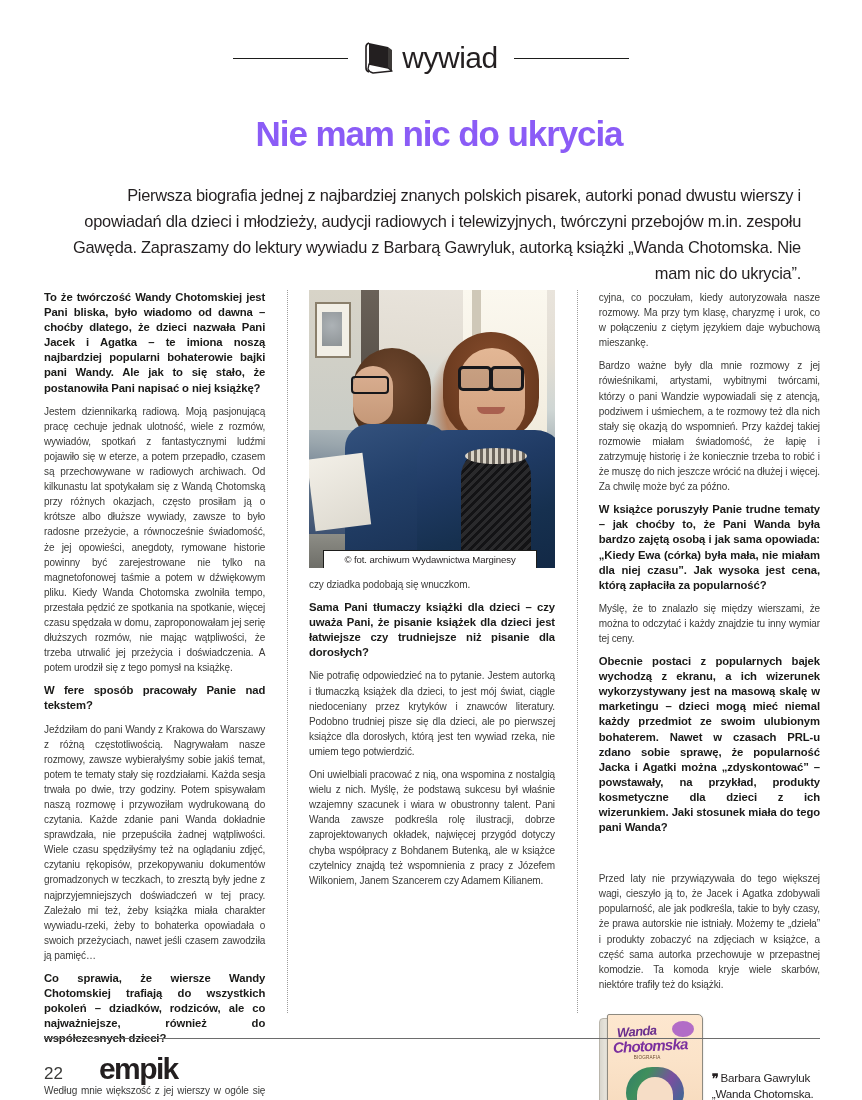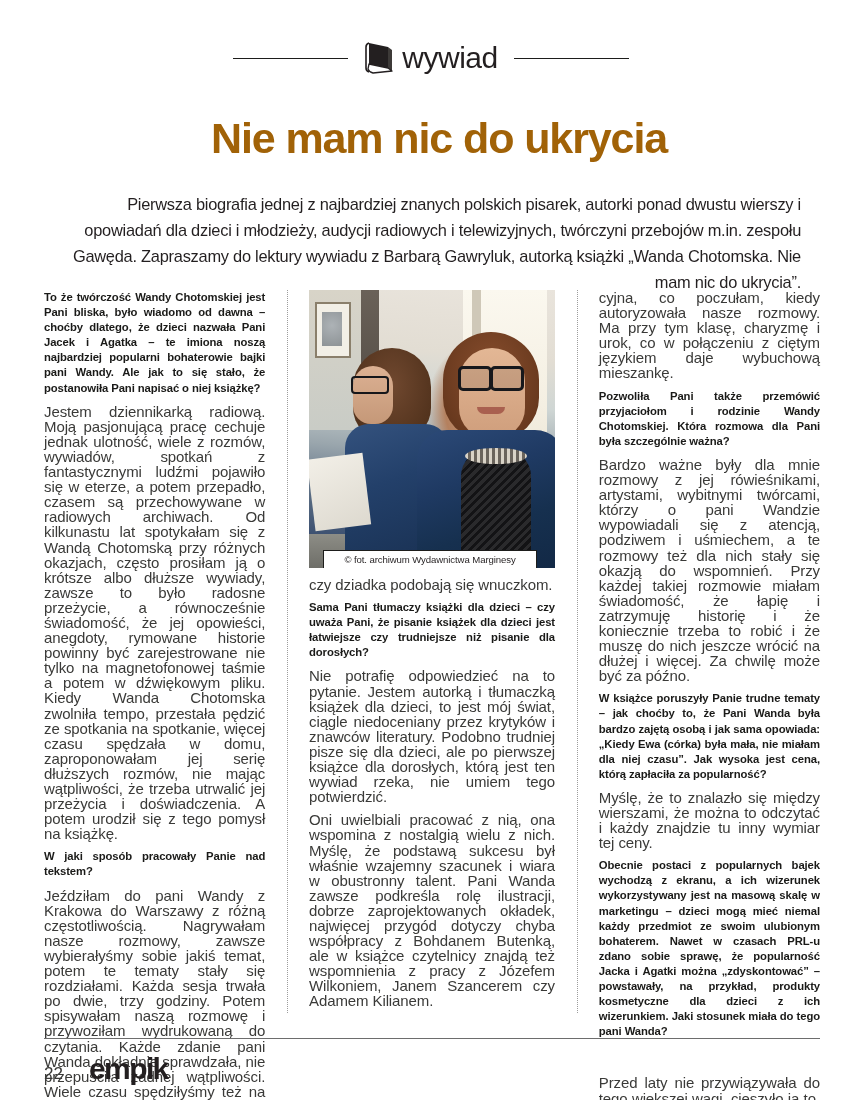--- a/index.html
+++ b/index.html
@@ -44,25 +44,25 @@
   .mast-word {
     font-size: 30px;
     font-weight: 400;
     letter-spacing: -0.5px;
     color: #231f20;
   }
 
   
   .headline {
     text-align: center;
-    font-size: 43px;
+    font-size: 35px;
     font-weight: bold;
     letter-spacing: -1.1px;
     margin: 36px 0 0 16px;
-    color: #a16207;
+    color: #8b5cf6;
   }
 
   
   .lead {
     width: 740px;
     margin: 28px auto 0 auto;
     text-align: right;
     font-size: 16.4px;
     line-height: 26px;
     color: #231f20;
@@ -91,21 +91,21 @@
     content: "";
     position: absolute;
     left: 10px;
     top: 0;
     bottom: 12px;
     border-left: 1.5px dotted #9c9c9c;
   }
 
   p.body-t {
     margin: 0 0 8px 0;
-    font-size: 15px;
+    font-size: 10px;
     line-height: 15.1px;
     text-align: justify;
     letter-spacing: -0.1px;
     color: #3a3a38;
   }
   p.q {
     margin: 0 0 8px 0;
     font-size: 11.3px;
     line-height: 15.1px;
     text-align: justify;
@@ -321,21 +321,21 @@
     height: 1px;
     background: #6d6d6d;
   }
   .footer {
     position: absolute;
     left: 44px;
     top: 1052px;
     width: 776px;
     display: flex;
     align-items: baseline;
-    gap: 1px;
+    gap: 11px;
   }
   .pagenum {
     font-size: 17px;
     color: #3a3a38;
     width: 44px;
   }
   .empik {
     font-size: 30px;
     font-weight: bold;
     letter-spacing: -1.6px;
@@ -370,21 +370,21 @@
 
 <h1 class="headline">Nie mam nic do ukrycia</h1>
 
 <p class="lead">Pierwsza biografia jednej z najbardziej znanych polskich pisarek, autorki ponad dwustu wierszy i opowiadań dla dzieci i młodzieży, audycji radiowych i telewizyjnych, twórczyni przebojów m.in. zespołu Gawęda. Zapraszamy do lektury wywiadu z Barbarą Gawryluk, autorką książki „Wanda Chotomska. Nie mam nic do ukrycia”.</p>
 
 <div class="columns">
 
   <div class="col">
     <p class="q">To że twórczość Wandy Chotomskiej jest Pani bliska, było wiadomo od dawna – choćby dlatego, że dzieci nazwała Pani Jacek i Agatka – te imiona noszą najbardziej popularni bohaterowie bajki pani Wandy. Ale jak to się stało, że postanowiła Pani napisać o niej książkę?</p>
     <p class="body-t">Jestem dziennikarką radiową. Moją pasjonującą pracę cechuje jednak ulotność, wiele z rozmów, wywiadów, spotkań z fantastycznymi ludźmi pojawiło się w eterze, a potem przepadło, czasem są przechowywane w radiowych archiwach. Od kilkunastu lat spotykałam się z Wandą Chotomską przy różnych okazjach, często prosiłam ją o krótsze albo dłuższe wywiady, zawsze to było radosne przeżycie, a równocześnie świadomość, że jej opowieści, anegdoty, rymowane historie powinny być zarejestrowane nie tylko na magnetofonowej taśmie a potem w dźwiękowym pliku. Kiedy Wanda Chotomska zwolniła tempo, przestała pędzić ze spotkania na spotkanie, więcej czasu spędzała w domu, zaproponowałam jej serię dłuższych rozmów, nie mając wątpliwości, że trzeba utrwalić jej przeżycia i doświadczenia. A potem urodził się z tego pomysł na książkę.</p>
-    <p class="q">W jaki sposób pracowały Panie nad tekstem?</p>
+    <p class="q">W fere sposób pracowały Panie nad tekstem?</p>
     <p class="body-t">Jeździłam do pani Wandy z Krakowa do Warszawy z różną częstotliwością. Nagrywałam nasze rozmowy, zawsze wybierałyśmy sobie jakiś temat, potem te tematy stały się rozdziałami. Każda sesja trwała po dwie, trzy godziny. Potem spisywałam naszą rozmowę i przywoziłam wydrukowaną do czytania. Każde zdanie pani Wanda dokładnie sprawdzała, nie przepuściła żadnej wątpliwości. Wiele czasu spędziłyśmy też na oglądaniu zdjęć, czytaniu rękopisów, przekopywaniu dokumentów gromadzonych w teczkach, to zresztą były jedne z najprzyjemniejszych doświadczeń w tej pracy. Zależało mi też, żeby książka miała charakter wywiadu-rzeki, żeby to bohaterka opowiadała o swoich przeżyciach, nawet jeśli czasem zawodziła ją pamięć…</p>
     <p class="q">Co sprawia, że wiersze Wandy Chotomskiej trafiają do wszystkich pokoleń – dziadków, rodziców, ale co najważniejsze, również do współczesnych dzieci?</p>
     <p class="body-t last">Według mnie większość z jej wierszy w ogóle się nie starzeje. Mało tego, nabierają nowych znaczeń, to zresztą najbardziej mnie zaskakiwało, kiedy np. wczytywałam się w wiersze zebrane w debiutanckim tomie „Tere fere”. Wanda Chotomska ma niesłychaną, wyjątkową zdolność układania rymów, to jest u niej tak naturalne, jak dla innych mówienie. A kiedy do tego dorzucić jej poczucie humoru i dar satyrycznego komentowania codzienności, to nic dziwnego, że wiersze z książek należących do babci</p>
   </div>
 
   <div class="coldiv"></div>
 
   <div class="col">
     <div class="photo-wrap">
       <div class="photo">
@@ -416,21 +416,20 @@
     <p class="q">Sama Pani tłumaczy książki dla dzieci – czy uważa Pani, że pisanie książek dla dzieci jest łatwiejsze czy trudniejsze niż pisanie dla dorosłych?</p>
     <p class="body-t">Nie potrafię odpowiedzieć na to pytanie. Jestem autorką i tłumaczką książek dla dzieci, to jest mój świat, ciągle niedoceniany przez krytyków i znawców literatury. Podobno trudniej pisze się dla dzieci, ale po pierwszej książce dla dorosłych, którą jest ten wywiad rzeka, nie umiem tego potwierdzić.</p>
     <p class="body-t">Oni uwielbiali pracować z nią, ona wspomina z nostalgią wielu z nich. Myślę, że podstawą sukcesu był właśnie wzajemny szacunek i wiara w obustronny talent. Pani Wanda zawsze podkreśla rolę ilustracji, dobrze zaprojektowanych okładek, najwięcej przygód dotyczy chyba współpracy z Bohdanem Butenką, ale w książce czytelnicy znajdą też wspomnienia z pracy z Józefem Wilkoniem, Janem Szancerem czy Adamem Kilianem.</p>
 
   </div>
 
   <div class="coldiv"></div>
 
   <div class="col">
     <p class="body-t">cyjna, co poczułam, kiedy autoryzowała nasze rozmowy. Ma przy tym klasę, charyzmę i urok, co w połączeniu z ciętym językiem daje wybuchową mieszankę.</p>
-    <p class="q">Pozwoliła Pani także przemówić przyjaciołom i rodzinie Wandy Chotomskiej. Która rozmowa dla Pani była szczególnie ważna?</p>
     <p class="body-t">Bardzo ważne były dla mnie rozmowy z jej rówieśnikami, artystami, wybitnymi twórcami, którzy o pani Wandzie wypowiadali się z atencją, podziwem i uśmiechem, a te rozmowy też dla nich stały się okazją do wspomnień. Przy każdej takiej rozmowie miałam świadomość, że łapię i zatrzymuję historię i że koniecznie trzeba to robić i że muszę do nich jeszcze wrócić na dłużej i więcej. Za chwilę może być za późno.</p>
     <p class="q">W książce poruszyły Panie trudne tematy – jak choćby to, że Pani Wanda była bardzo zajętą osobą i jak sama opowiada: „Kiedy Ewa (córka) była mała, nie miałam dla niej czasu”. Jak wysoka jest cena, którą zapłaciła za popularność?</p>
     <p class="body-t">Myślę, że to znalazło się między wierszami, że można to odczytać i każdy znajdzie tu inny wymiar tej ceny.</p>
     <p class="q">Obecnie postaci z popularnych bajek wychodzą z ekranu, a ich wizerunek wykorzystywany jest na masową skalę w marketingu – dzieci mogą mieć niemal każdy przedmiot ze swoim ulubionym bohaterem. Nawet w czasach PRL-u zdano sobie sprawę, że popularność Jacka i Agatki można „zdyskontować” – powstawały, na przykład, produkty kosmetyczne dla dzieci z ich wizerunkiem. Jaki stosunek miała do tego pani Wanda?</p>
     <p class="body-t last">Przed laty nie przywiązywała do tego większej wagi, cieszyło ją to, że Jacek i Agatka zdobywali popularność, ale jak podkreśla, takie to były czasy, że prawa autorskie nie istniały. Możemy te „dzieła” i produkty zobaczyć na zdjęciach w książce, a część sama autorka przechowuje w przepastnej komodzie. Ta komoda kryje wiele skarbów, niektóre trafiły też do książki.</p>
 
     <div class="promo">
       <div class="book3d">
         <div class="book-spine"></div>
         <div class="book-front">

